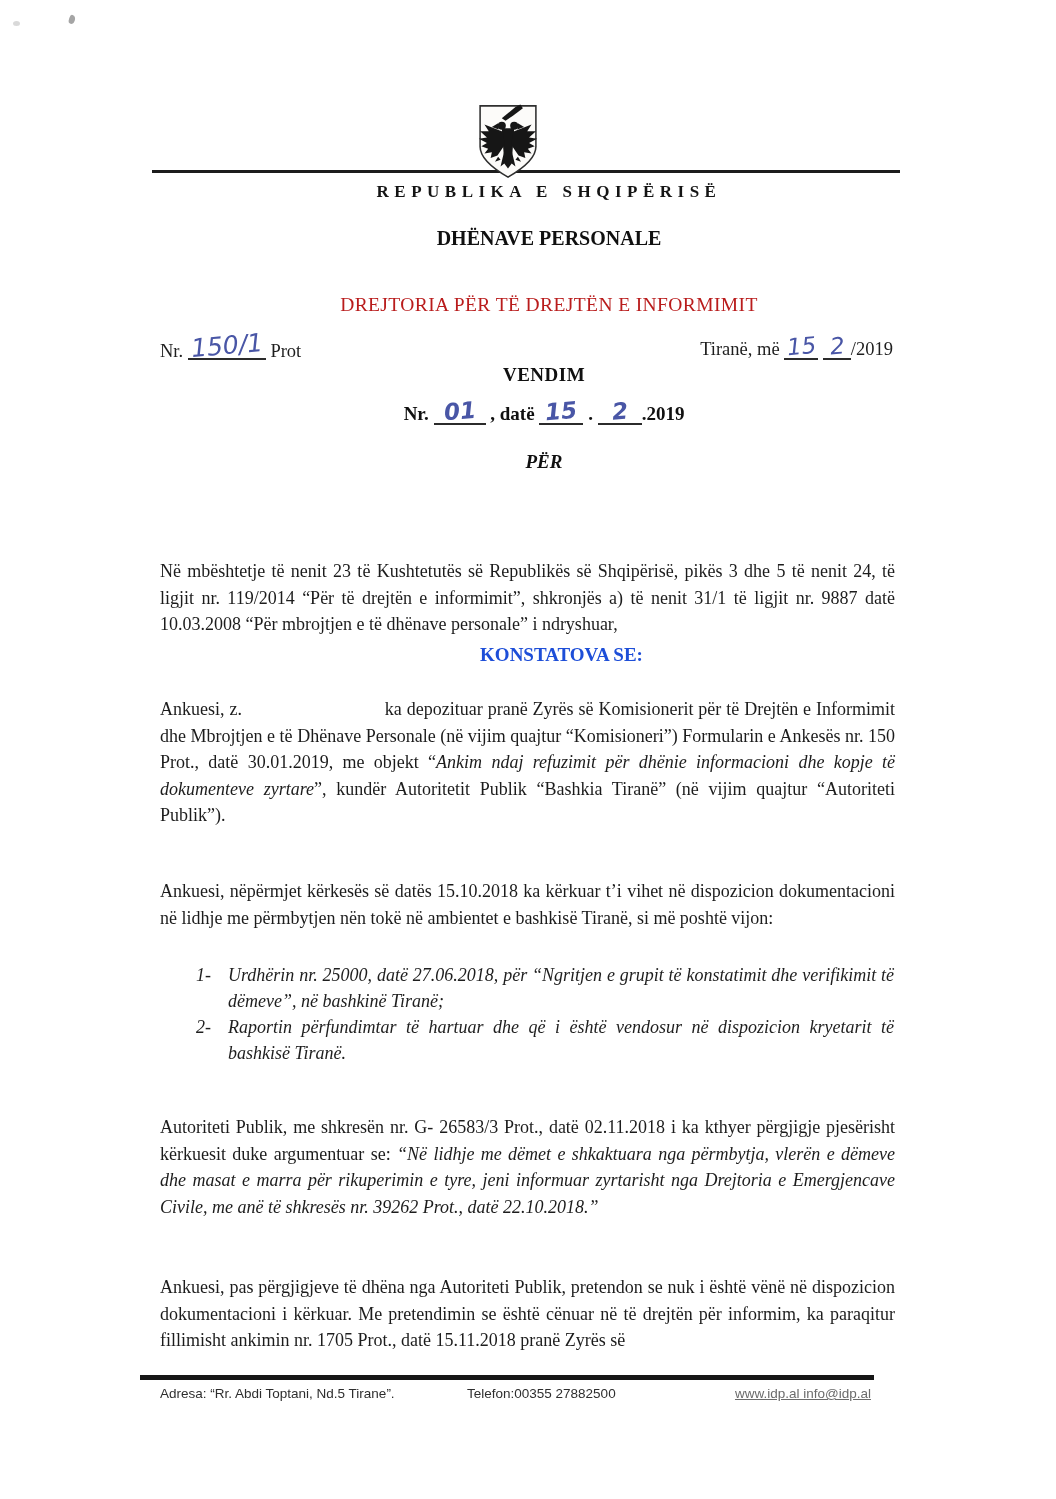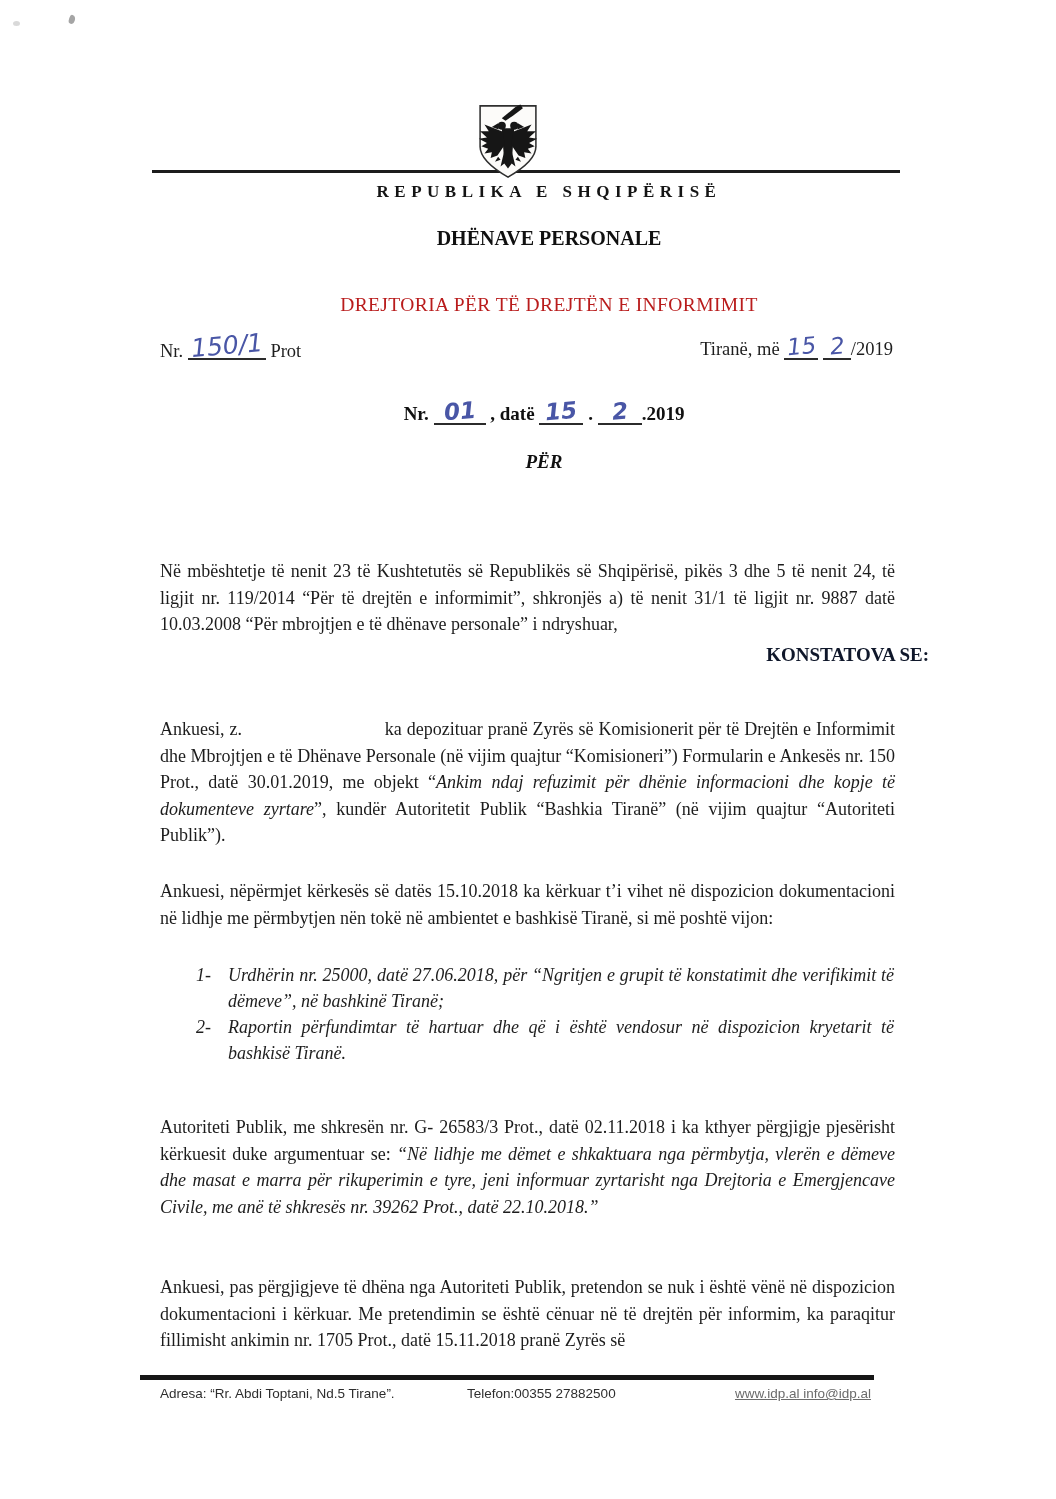--- a/index.html
+++ b/index.html
@@ -25,25 +25,25 @@
   .blank{display:inline-block;border-bottom:2px solid #2b2b2b;text-align:center;vertical-align:-2px;height:20px;}
   .w78{width:78px;} .w52{width:52px;} .w44{width:44px;} .w34{width:34px;} .w28{width:28px;}
   .hand{font-family:"DejaVu Sans",sans-serif;font-style:italic;color:#4956a6;display:inline-block;
         transform:rotate(-5deg);position:relative;top:-3px;font-size:23px;line-height:1;white-space:nowrap;}
   .hand-lg{font-size:25px;top:-5px;}
   
   .h-vendim{left:160px;top:364px;width:700px;font-size:19px;font-weight:bold;letter-spacing:0.5px;color:#101010;}
   .decision-nr{left:160px;top:403px;width:700px;font-size:19px;font-weight:bold;color:#101010;}
   .h-per{left:160px;top:451px;width:700px;font-size:19px;font-weight:bold;color:#101010;font-style:italic;}
   .h-subject{left:160px;top:494px;width:700px;font-size:19.5px;font-weight:bold;color:#101010;}
-  .h-konstatova{left:160px;top:644px;width:735px;font-size:19px;font-weight:bold;color:#0f172a;text-align:right;}
+  .h-konstatova{left:160px;top:644px;width:735px;font-size:19px;font-weight:bold;color:#1d4ed8;}
   
   .para{position:absolute;left:160px;width:735px;text-align:justify;font-size:18px;line-height:26.6px;color:#1c1c1c;}
   .p-legal{top:540px;}
-  .p-complaint{top:698px;}
+  .p-complaint{top:678px;}
   .p-request{top:860px;}
   .p-authority{top:1096px;}
   .p-pretension{top:1256px;}
   .it{font-style:italic;}
   .gap{display:inline-block;width:138px;}
   
   .doc-list{position:absolute;left:196px;top:962px;width:698px;font-size:18px;line-height:26px;font-style:italic;}
   .doc-item{display:flex;}
   .doc-item .num{width:32px;flex:0 0 32px;}
   .doc-item .txt{flex:1;text-align:justify;}
@@ -93,20 +93,21 @@
     <span class="blank w78"><span class="hand hand-lg">150/1</span></span>
     <span>Prot</span>
   </div>
 
   <div class="abs meta-right">
     <span>Tiranë, më</span>
     <span class="blank w34"><span class="hand">15</span></span>
     <span class="blank w28"><span class="hand">2</span></span><span>/2019</span>
   </div>
 
+  <div class="abs center h-vendim">VENDIM</div>
 
   <div class="abs center decision-nr">
     <span>Nr.</span>
     <span class="blank w52"><span class="hand">01</span></span>
     <span>, datë</span>
     <span class="blank w44"><span class="hand">15</span></span>
     <span>.</span>
     <span class="blank w44"><span class="hand">2</span></span><span>.2019</span>
   </div>
 

